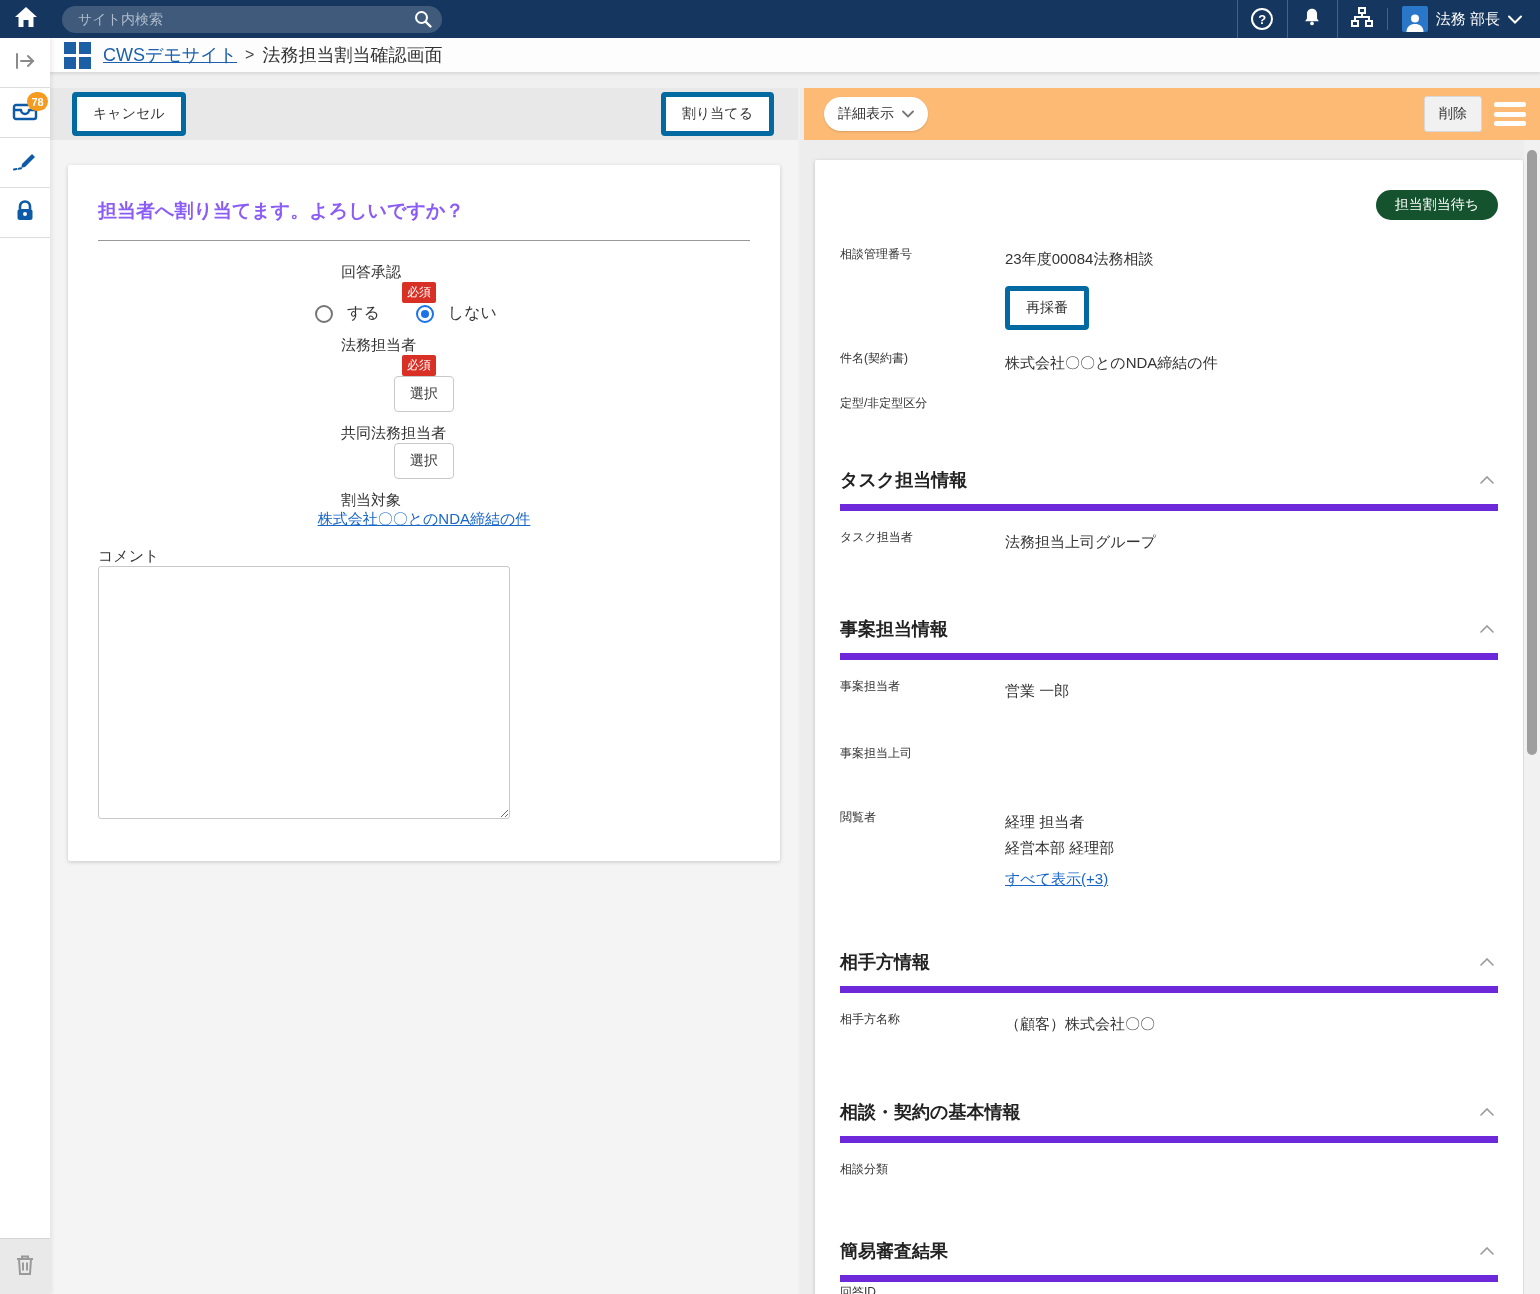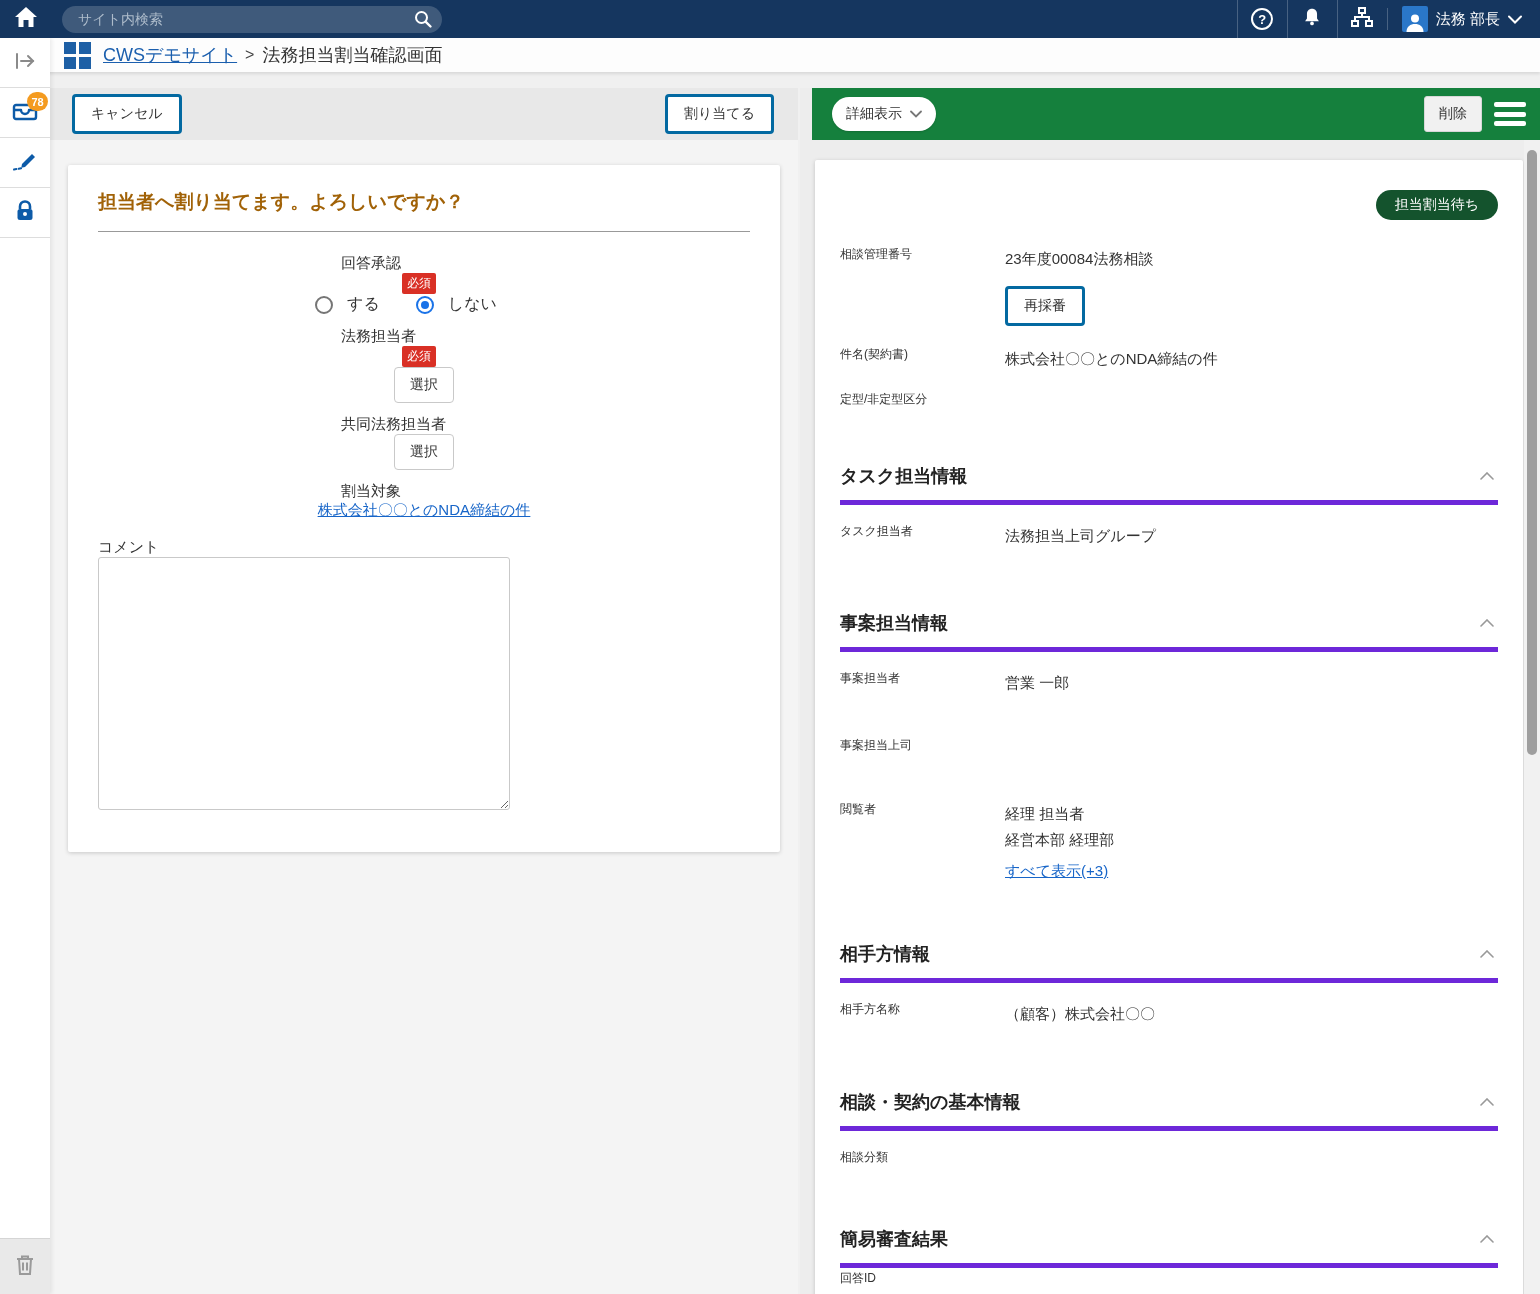--- a/index.html
+++ b/index.html
@@ -30,54 +30,54 @@
   .crumb-current{color:#333;font-size:18px;}
   
   .sidebar{position:absolute;top:38px;left:0;bottom:0;width:50px;background:#fff;box-shadow:2px 0 4px rgba(0,0,0,.07);z-index:20;display:flex;flex-direction:column;}
   .sb-cell{height:50px;display:flex;align-items:center;justify-content:center;border-bottom:1px solid #ddd;position:relative;cursor:pointer;}
   .sb-badge{position:absolute;top:4px;right:2px;min-width:21px;height:19px;background:#f49b20;border-radius:10px;color:#fff;font-size:11px;font-weight:bold;display:flex;align-items:center;justify-content:center;padding:0 4px;}
   .sb-spacer{flex:1;}
   .sb-footer{height:56px;background:#e9e9e9;border-top:1px solid #d5d5d5;display:flex;align-items:center;justify-content:center;cursor:pointer;}
   
   .left-panel{position:absolute;top:88px;left:50px;width:748px;bottom:0;background:#f4f4f4;overflow:hidden;}
   .left-toolbar{height:52px;background:#e8e8e8;display:flex;align-items:center;justify-content:space-between;padding:0 24px 0 22px;}
-  .btn{background:#fff;border:3px solid #0369a1;border-radius:4px;color:#333;font-size:14px;font-family:inherit;padding:8px 16px;cursor:pointer;}
+  .btn{background:#fff;border:5px solid #0369a1;border-radius:4px;color:#333;font-size:14px;font-family:inherit;padding:8px 16px;cursor:pointer;}
   .form-card{margin:25px 18px;width:712px;min-height:538px;background:#fff;box-shadow:0 1px 4px rgba(0,0,0,.18);border-radius:2px;padding:24px 30px 30px;}
-  .card-title{font-size:19px;font-weight:bold;color:#a16207;padding-bottom:16px;border-bottom:1px solid #999;}
+  .card-title{font-size:19px;font-weight:bold;color:#8b5cf6;padding-bottom:16px;border-bottom:1px solid #999;margin-top:9px;}
   .form-rows{margin-top:22px;}
   .frow{display:flex;align-items:center;min-height:36px;margin-bottom:12px;flex-direction:column;}
   .frow.top{align-items:flex-start;}
   .flabel{width:166px;font-size:15px;color:#333;flex-shrink:0;}
   .frow.top .flabel{margin-top:6px;}
   .fbadge{width:84px;flex-shrink:0;padding-left:20px;}
   .req{display:inline-block;background:#d93025;color:#fff;font-size:12px;padding:2px 5px;border-radius:2px;}
   .fcontrol{flex:1;display:flex;align-items:center;}
   .radio-group{display:flex;align-items:center;margin-right:36px;cursor:pointer;}
   .radio{width:18px;height:18px;border-radius:50%;border:2px solid #757575;background:#fff;position:relative;flex-shrink:0;}
   .radio.checked{border-color:#1a73e8;}
   .radio.checked::after{content:"";position:absolute;left:3px;top:3px;width:8px;height:8px;border-radius:50%;background:#1a73e8;}
   .radio-label{font-size:16px;color:#333;margin-left:14px;}
   .btn-select{background:#fff;border:1px solid #c9c9c9;border-radius:4px;font-size:14px;font-family:inherit;color:#333;padding:8px 15px;cursor:pointer;}
   .link{color:#1765c8;text-decoration:underline;font-size:15px;cursor:pointer;}
   .comment-area{width:412px;height:253px;border:1px solid #c9c9c9;border-radius:3px;font-family:inherit;font-size:14px;padding:6px;outline:none;}
   
   .right-panel{position:absolute;top:88px;left:800px;right:0;bottom:0;background:#ededed;overflow:hidden;}
-  .right-header{position:absolute;top:0;left:12px;right:0;height:52px;background:#15803d;display:flex;align-items:center;padding:0 14px 0 20px;z-index:6;}
+  .right-header{position:absolute;top:0;left:4px;right:0;height:52px;background:#fdba74;display:flex;align-items:center;padding:0 14px 0 20px;z-index:6;}
   .pill-btn{background:#fff;border:none;border-radius:17px;height:34px;padding:0 14px;display:flex;align-items:center;gap:8px;font-size:14px;font-family:inherit;color:#333;cursor:pointer;box-shadow:0 1px 2px rgba(0,0,0,.15);}
   .rh-right{margin-left:auto;display:flex;align-items:center;gap:12px;}
   .btn-delete{background:#f1f1f1;border:1px solid #d8d8d8;border-radius:3px;font-size:14px;font-family:inherit;color:#333;padding:8px 14px;cursor:pointer;}
   .hamburger{width:32px;height:24px;display:flex;flex-direction:column;justify-content:space-between;cursor:pointer;background:transparent;border:none;}
   .hamburger span{display:block;height:5px;background:#fff;border-radius:2px;}
   .detail-card{position:absolute;left:15px;top:72px;width:708px;height:1400px;background:#fff;box-shadow:0 1px 4px rgba(0,0,0,.18);border-radius:2px;padding:20px 25px;z-index:2;}
   .badge-row{display:flex;justify-content:flex-end;margin-top:10px;}
   .status-badge{background:#14532d;color:#fff;font-size:14px;padding:6px 19px;border-radius:16px;}
   .rrow{display:flex;align-items:flex-start;}
   .rlabel{width:165px;font-size:12px;color:#333;flex-shrink:0;}
   .rvalue{font-size:15px;color:#333;line-height:1.7;}
-  .section-h{display:flex;align-items:center;justify-content:space-between;border-bottom:5px solid #6d28d9;padding:0 4px 12px 0;font-family:Liberation Serif, serif;}
+  .section-h{display:flex;align-items:center;justify-content:space-between;border-bottom:7px solid #6d28d9;padding:0 4px 12px 0;font-family:Liberation Serif, serif;}
   .section-title{font-size:18px;font-weight:bold;color:#222;}
   .chev-up{cursor:pointer;display:flex;align-items:center;}
   
   .vscroll{position:absolute;top:52px;right:0;bottom:0;width:16px;background:#f1f1f1;z-index:5;}
   .vscroll .thumb{position:absolute;top:10px;left:3px;width:10px;height:605px;background:#9e9e9e;border-radius:6px;}
 </style>
 </head>
 <body>
 
 <div class="topnav">

